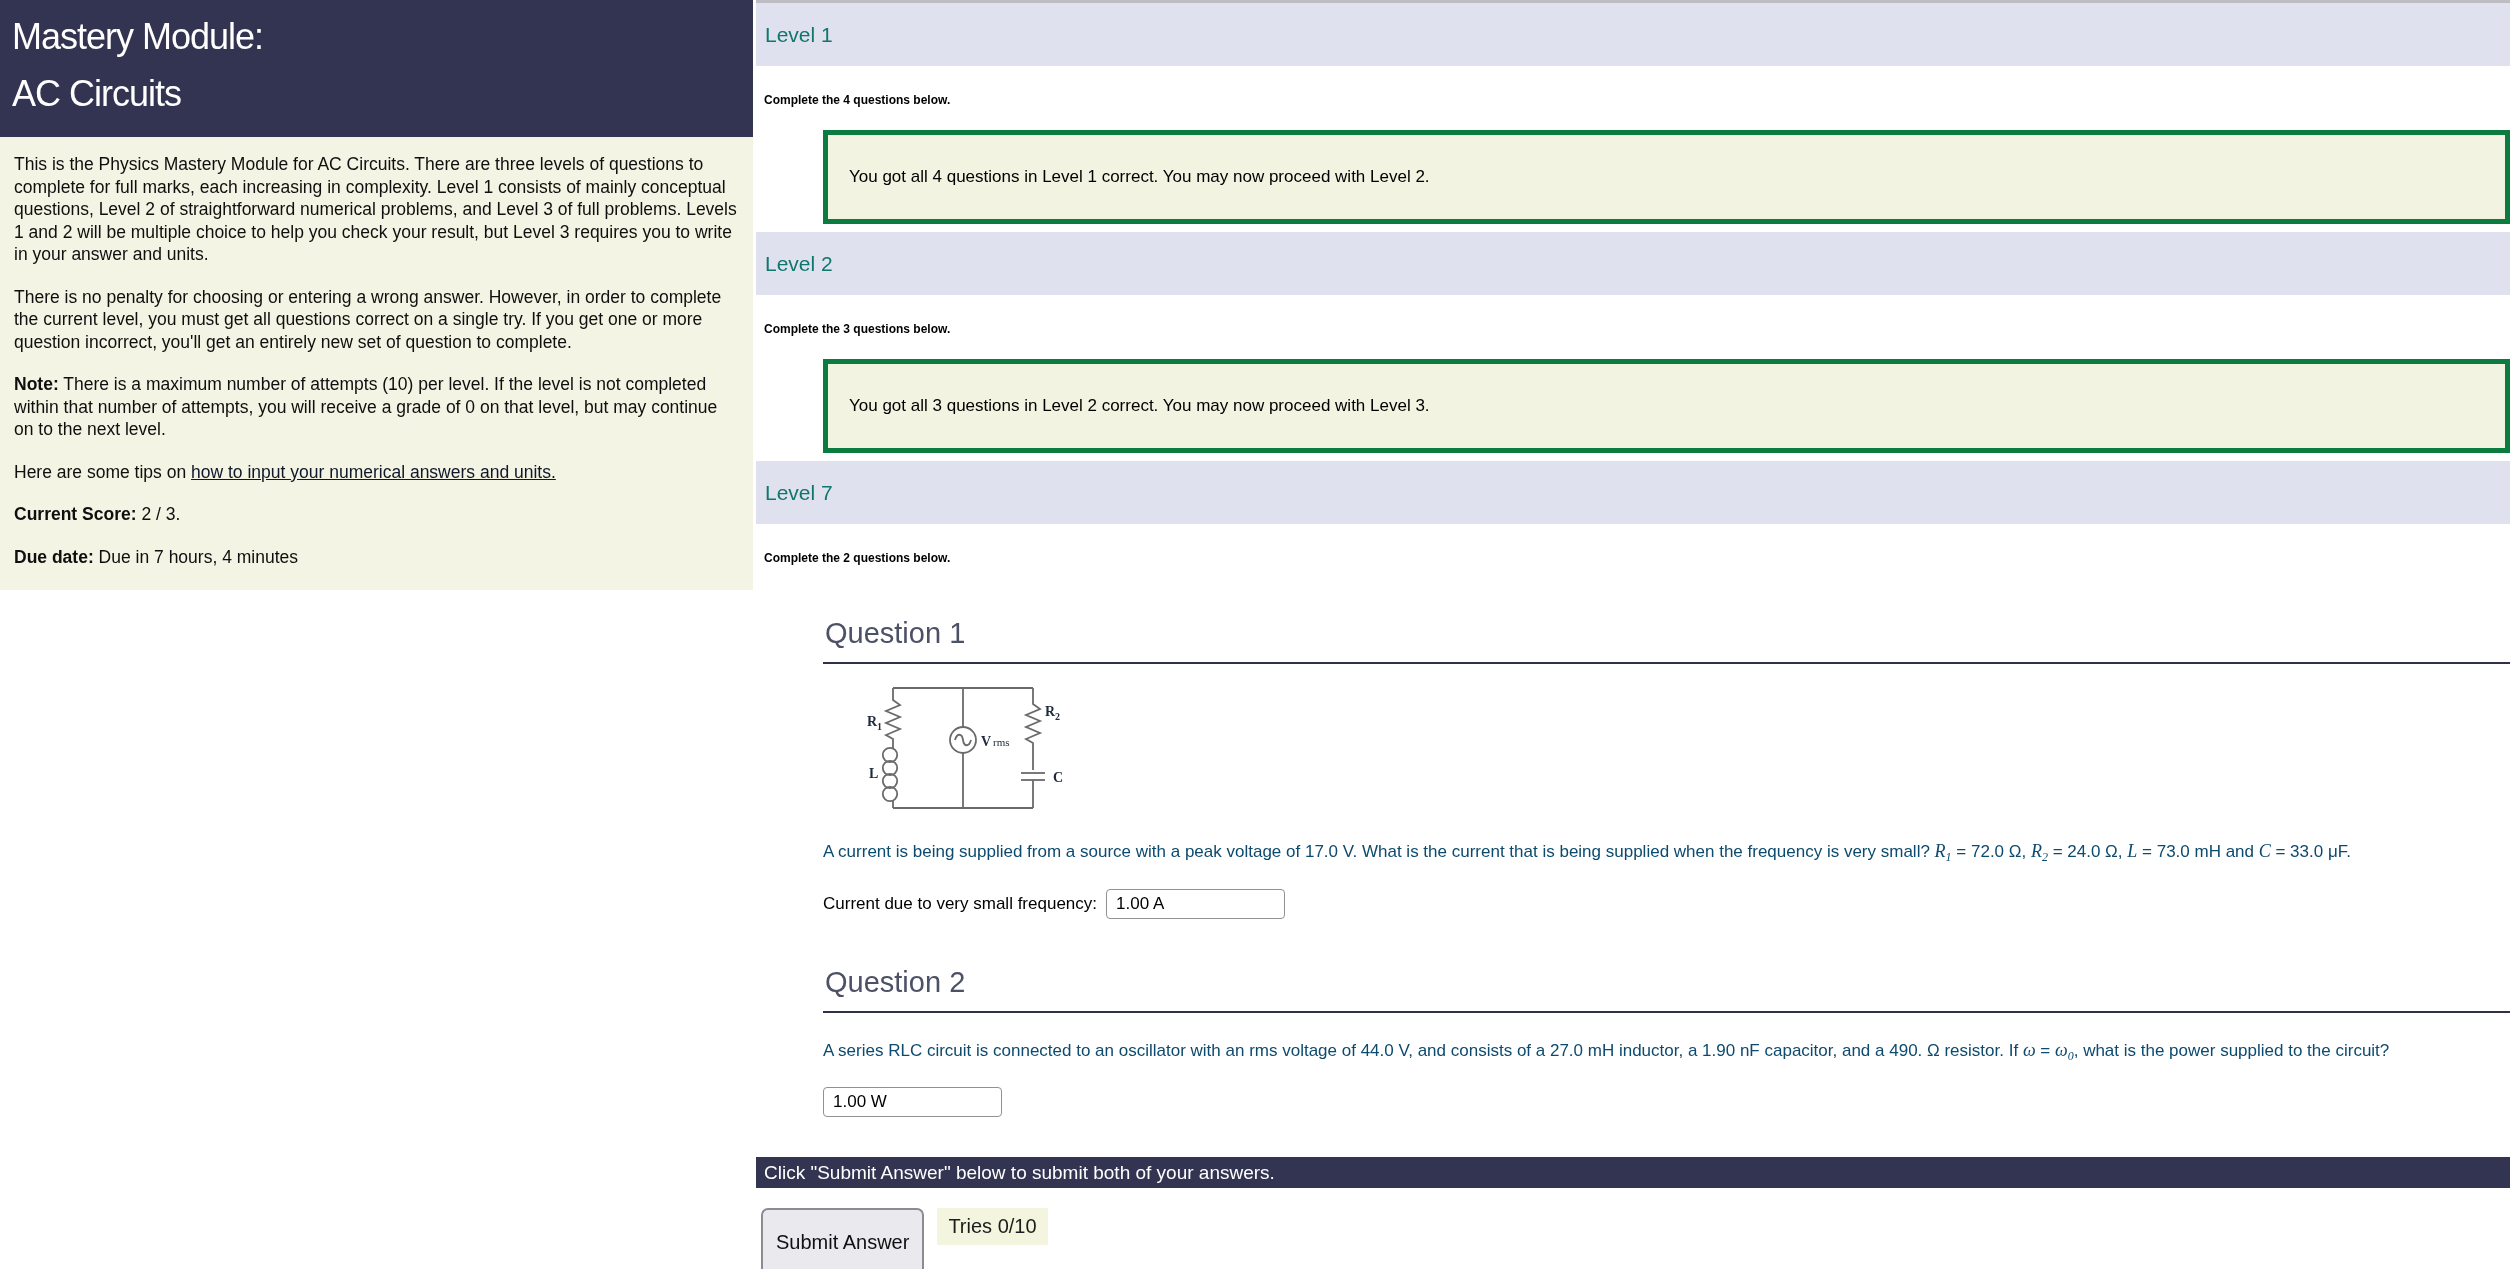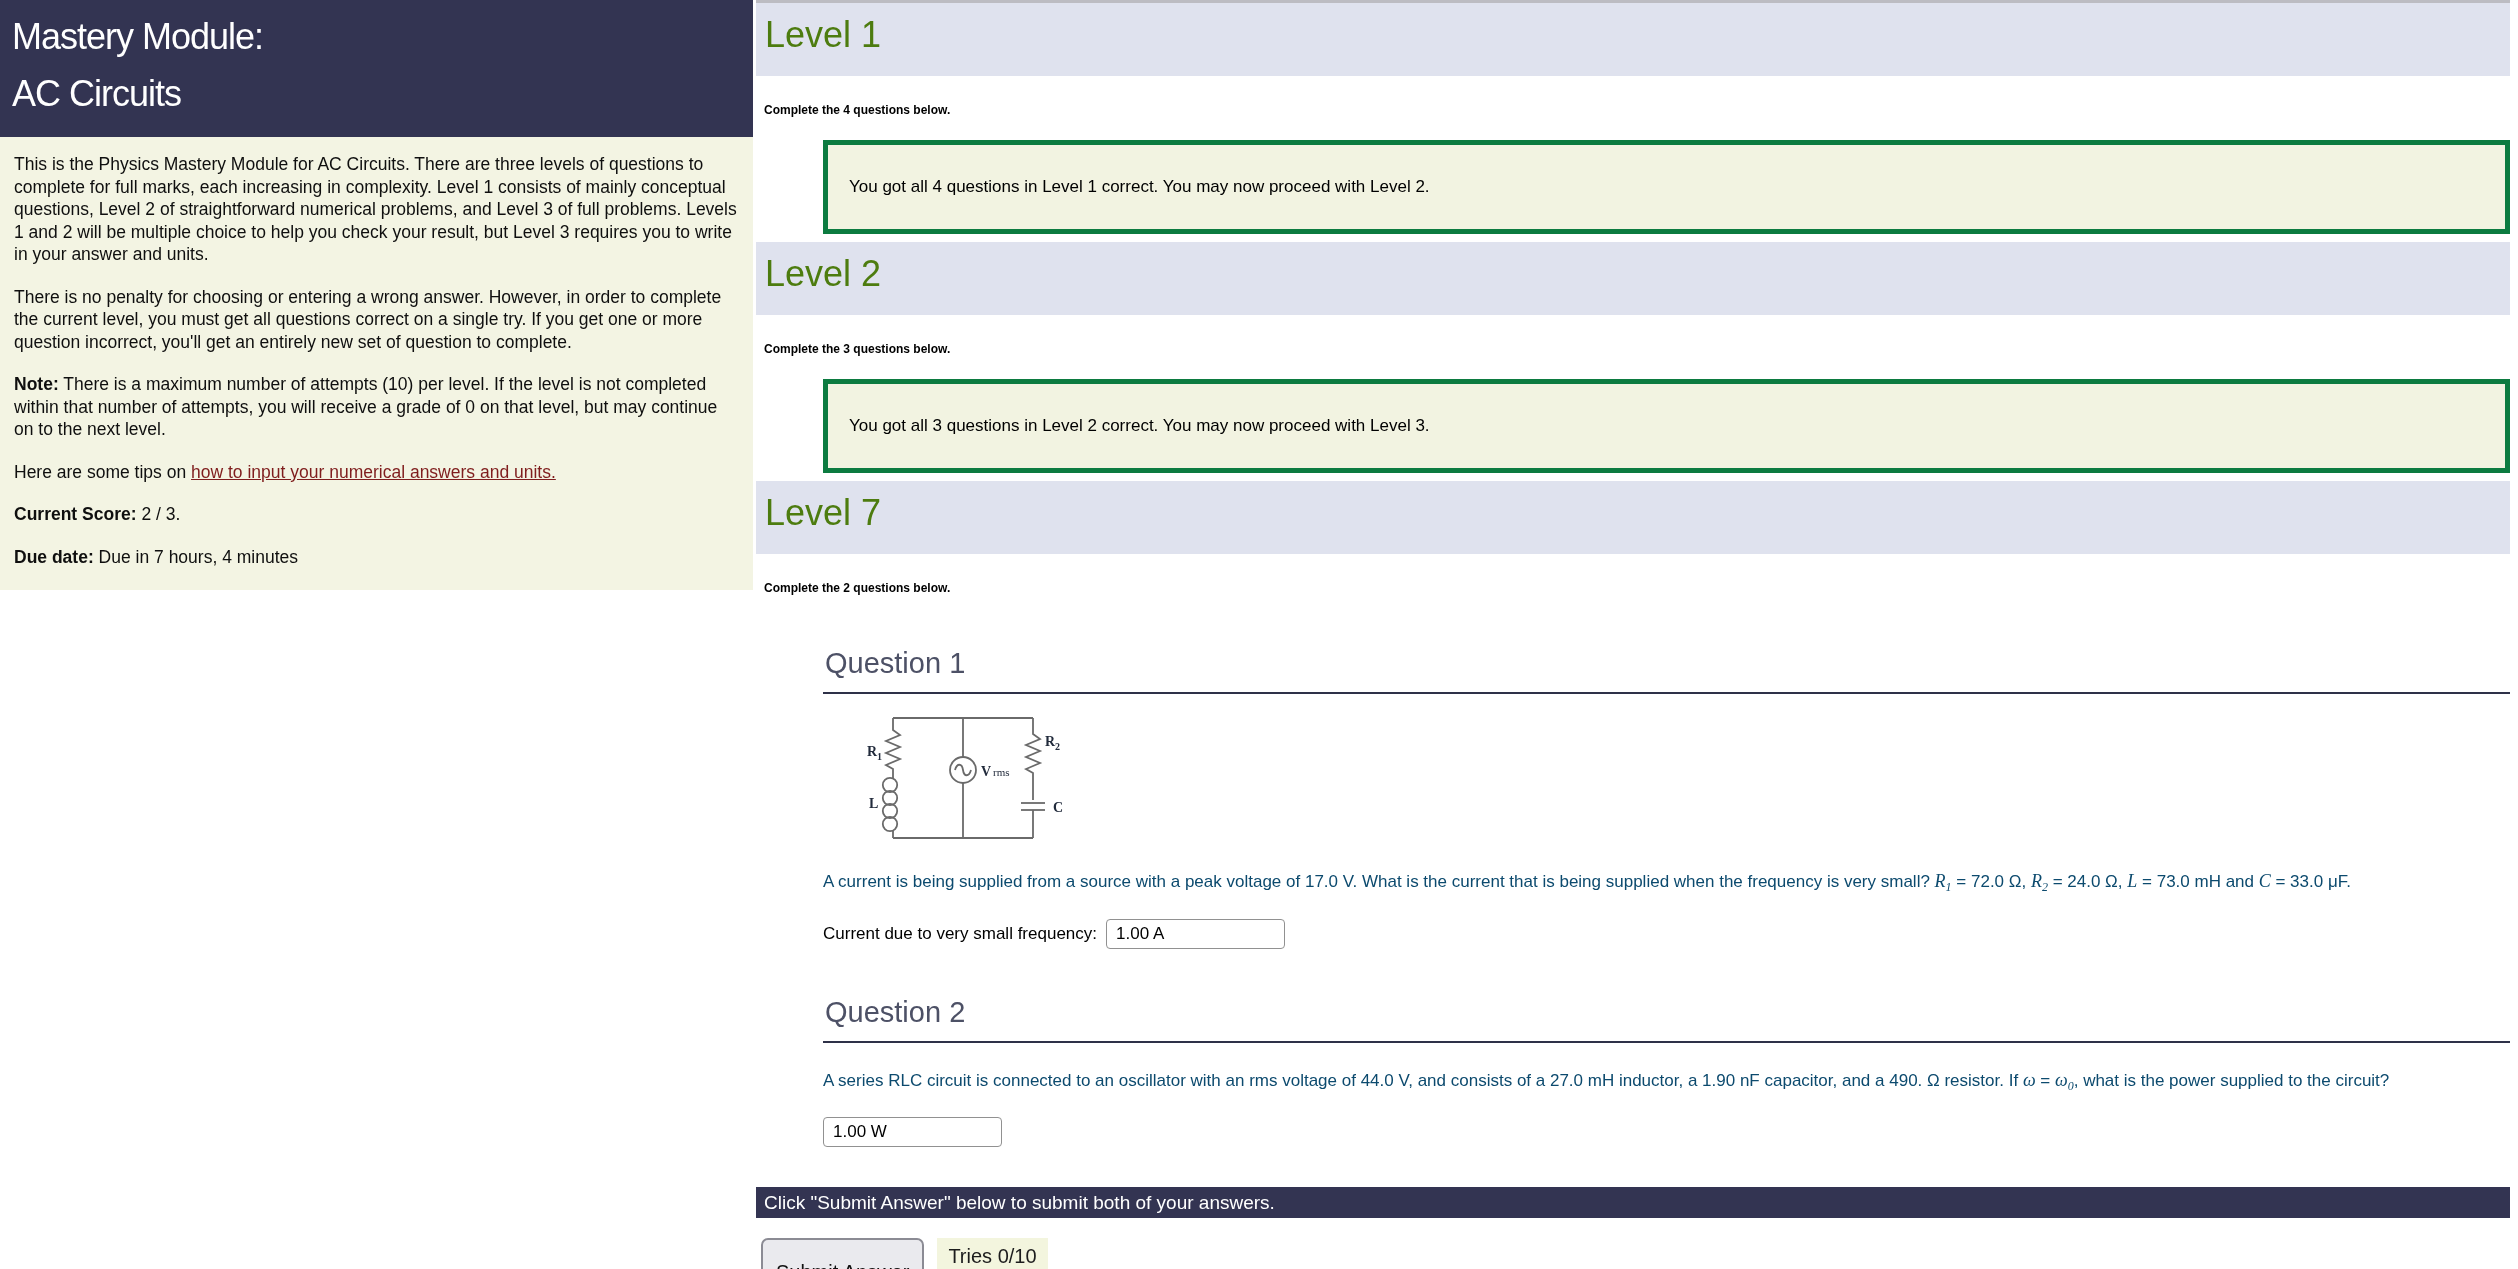--- a/index.html
+++ b/index.html
@@ -7,27 +7,27 @@
               font-family: "Liberation Sans", sans-serif; }
 
   
   .sidebar { position:absolute; left:0; top:0; width:753px; }
   .sidebar-header { background:#333452; height:137px; padding:8px 14px 0 12px; color:#fff; }
   .sidebar-title-line { font-size:36px; line-height:57px; font-weight:400; letter-spacing:-1px; }
   .sidebar-body { background:#f3f4e3; height:453px; padding:16px 16px 0 14px;
                   font-size:17.5px; line-height:22.5px; color:#0f0f0f; }
   .sidebar-body p { margin:0 0 20px 0; }
   .b { font-weight:bold; }
-  a.tips-link { color:#7f1d1d; text-decoration:underline; }
+  a.tips-link { color:#0f172a; text-decoration:underline; }
 
   
   .content { margin-left:756px; margin-right:8px; }
   .top-strip { height:3px; background:#bcbcc2; }
-  .level-bar { height:73px; background:#dfe2ee; color:#4d7c0f;
-               font-size:36px; line-height:63px; padding-left:9px; }
+  .level-bar { height:63px; background:#dfe2ee; color:#0f766e;
+               font-size:21px; line-height:63px; padding-left:9px; }
   .instruction-line { font-size:12px; color:#000; margin:22px 0 0 8px; line-height:24px;font-weight:bold; }
   .success-box { margin:18px 0 0 67px; border:5px solid #0c7b40; background:#f2f3e1;
                  height:94px; display:flex; align-items:center; padding-left:21px;
                  font-size:17px; color:#000; }
   .bar2, .bar3 { margin-top:8px; }
 
   .question-area { margin-left:67px; }
   .q-heading { font-size:29px; color:#4d5166; margin-top:44px; padding:0 0 10px 2px;
                border-bottom:2px solid #2e3148; line-height:38px; }
   .circuit-wrap { margin:14px 0 0 38px; width:210px; height:136px; }

